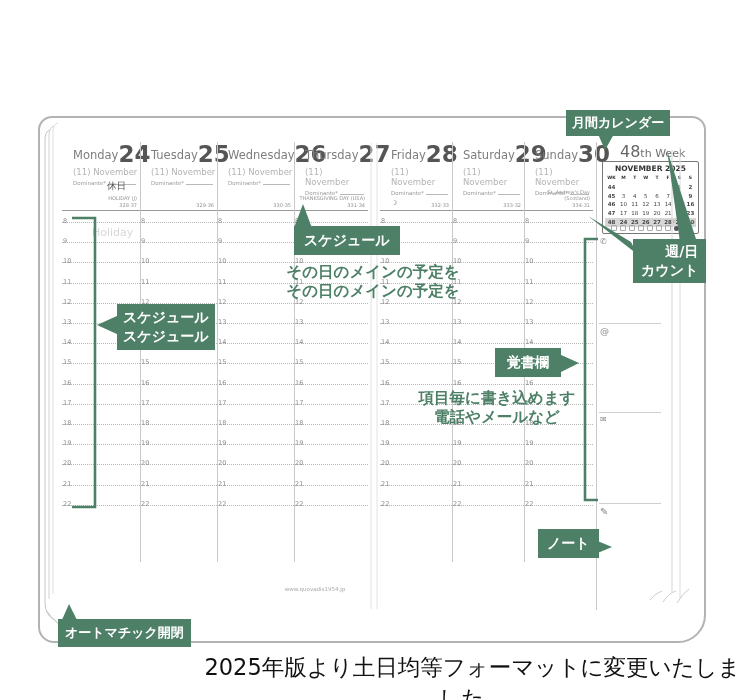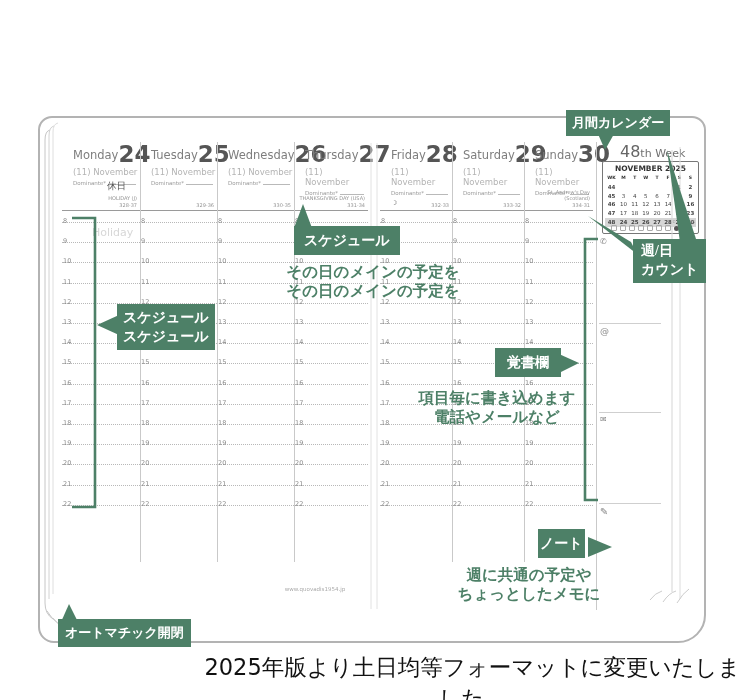--- a/index.html
+++ b/index.html
@@ -628,21 +628,21 @@
       <polygon points="303,204 294,228 312,228"></polygon>
       <polygon points="97,325 119,315 119,335"></polygon>
       <polygon points="579,363 559,354 559,373"></polygon>
       <polygon points="612,547 588,537 588,557"></polygon>
       <polygon points="69,604 61,622 78,622"></polygon>
     </g>
   </svg>
 
   <div class="glabel" style="left:566px;top:110px;font-size:13px;padding:4px 6px;">月間カレンダー</div>
 
-  <div class="glabel" style="left:633px;top:239px;text-align:left;padding:3px 8px;font-family:Liberation Serif, serif;">
+  <div class="glabel" style="left:633px;top:239px;text-align:right;padding:3px 8px;">
     <div>週/日</div>
     <div>カウント</div>
   </div>
 
   <div class="glabel" style="left:294px;top:226px;padding:5px 10px;">スケジュール</div>
   <div class="gtext" style="left:283px;top:263px;width:180px;">
     <div>その日のメインの予定を</div>
     <div>その日のメインの予定を</div>
   </div>
 
@@ -650,22 +650,18 @@
     <div>スケジュール</div>
     <div>スケジュール</div>
   </div>
 
   <div class="glabel" style="left:495px;top:348px;padding:5px 12px;">覚書欄</div>
   <div class="gtext" style="left:412px;top:389px;width:170px;">
     <div>項目毎に書き込めます</div>
     <div>電話やメールなど</div>
   </div>
 
-  <div class="glabel" style="left:538px;top:529px;padding:5px 2px;">ノート</div>
-  <div class="gtext" style="left:455px;top:566px;width:148px;">
-    <div>週に共通の予定や</div>
-    <div>ちょっとしたメモに</div>
-  </div>
+  <div class="glabel" style="left:538px;top:529px;padding:5px 9px;">ノート</div>
 
   <div class="glabel" style="left:58px;top:619px;font-size:13px;padding:5px 7px;">オートマチック開閉</div>
 
   <div class="bottom-note">2025年版より土日均等フォーマットに変更いたしました。</div>
 </div>
 
 </body></html>

